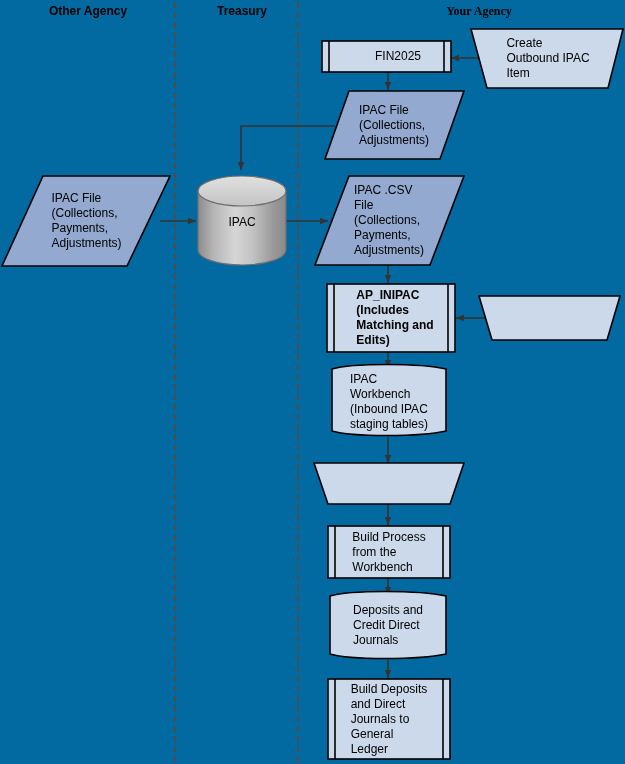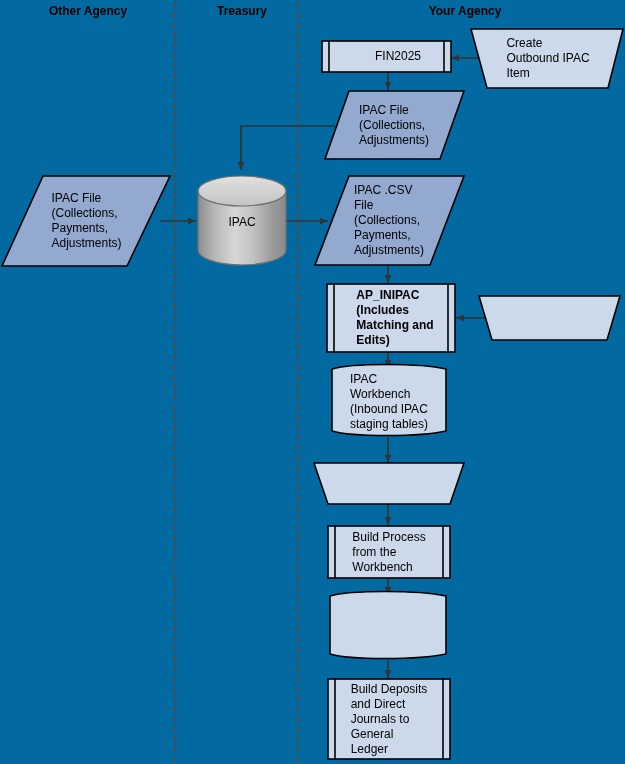--- a/index.html
+++ b/index.html
@@ -53,21 +53,21 @@
     pointer-events: none;
   }
 </style>
 </head>
 <body>
 
 <div id="canvas">
 
   <div class="swim-title" style="left:8px; top:4px; width:160px;">Other Agency</div>
   <div class="swim-title" style="left:178px; top:4px; width:128px;">Treasury</div>
-  <div class="swim-title" style="left:385px; top:4px; width:160px;">Your Agency</div>
+  <div class="swim-title" style="left:399px; top:4px; width:160px;font-family:Liberation Serif, serif;">Your Agency</div>
 
   <div class="divider" style="left:174px; top:2px; height:760px;"></div>
   <div class="divider" style="left:297px; top:2px; height:760px;"></div>
 
   <svg class="layer" viewBox="0 0 625 764" xmlns="http://www.w3.org/2000/svg">
     <defs>
       <marker id="arrow" markerWidth="9" markerHeight="9" refX="8" refY="3.2" orient="auto" markerUnits="userSpaceOnUse">
         <path d="M0,0 L8,3.2 L0,6.4 z" fill="#333333"></path>
       </marker>
       <linearGradient id="cylGrad" x1="0" y1="0" x2="1" y2="0">
@@ -232,20 +232,23 @@
   <div class="node-label" style="left:336px; top:368px; width:106px; height:68px;">IPAC
 Workbench
 (Inbound IPAC
 staging tables)</div>
 
 
   <div class="node-label" style="left:336px; top:526px; width:106px; height:52px;border-radius:14px;">Build Process
 from the
 Workbench</div>
 
+  <div class="node-label" style="left:334px; top:596px; width:108px; height:58px;">Deposits and
+Credit Direct
+Journals</div>
 
   <div class="node-label" style="left:336px; top:679px; width:106px; height:80px;">Build Deposits
 and Direct
 Journals to
 General
 Ledger</div>
 
 </div>
 
 </body></html>

